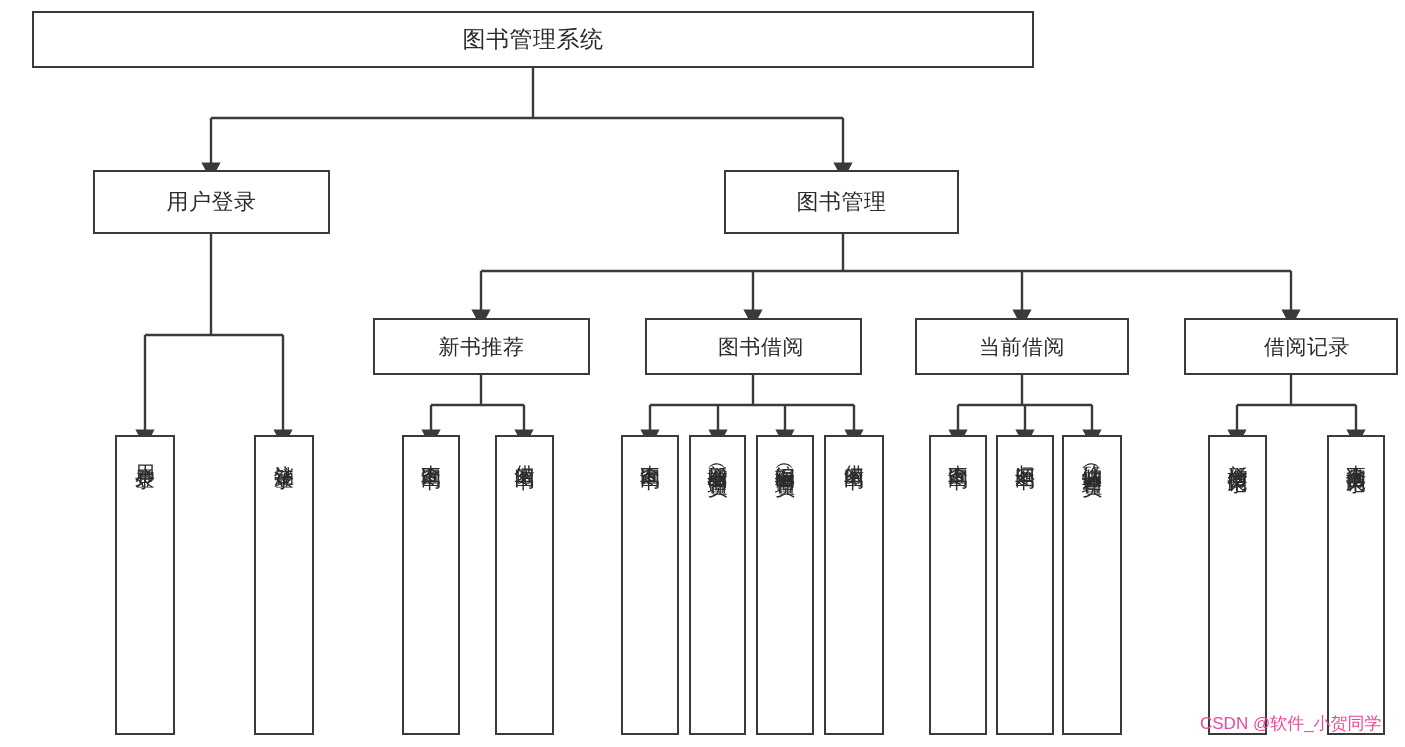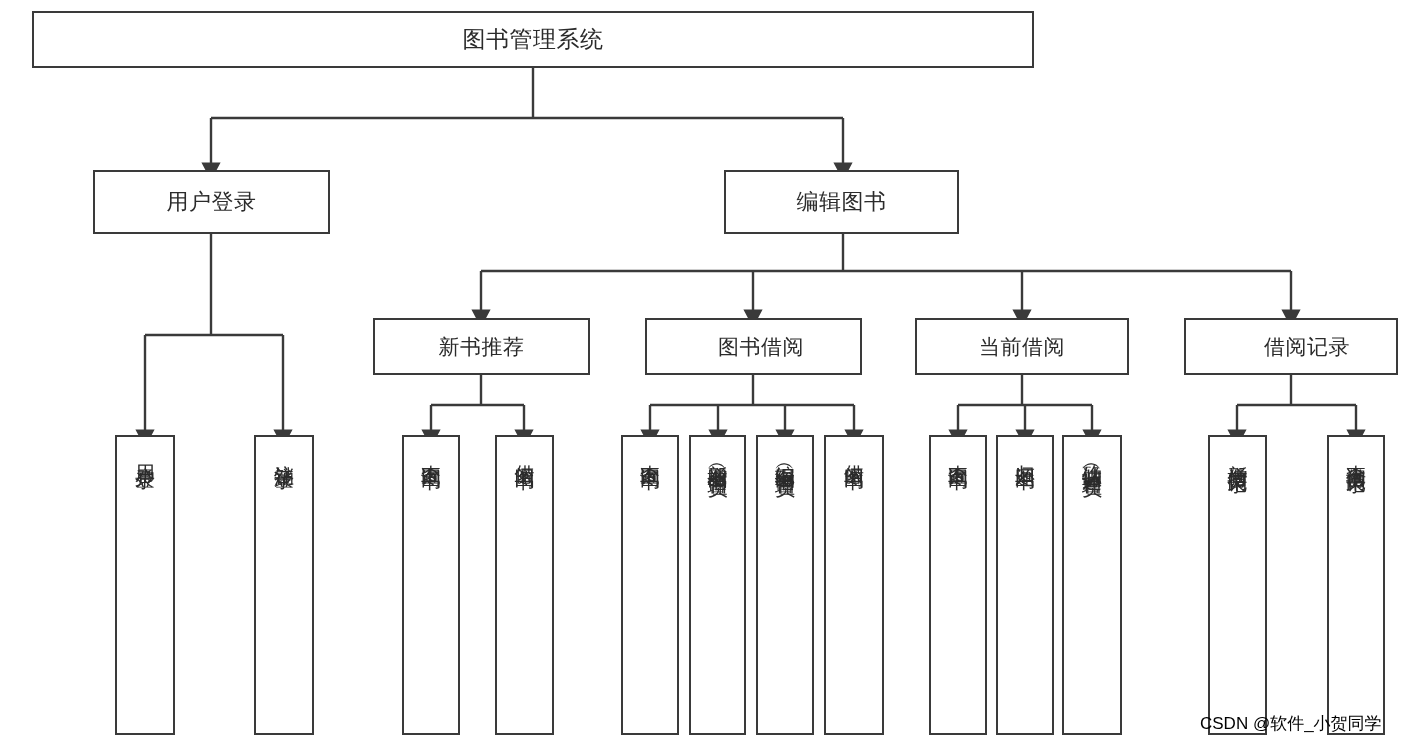--- a/index.html
+++ b/index.html
@@ -62,21 +62,21 @@
     text-orientation: upright;
     line-height: 1.05;
     letter-spacing: 2px;
     max-height: 100%;
   }
   #watermark {
     position: absolute;
     left: 1188px;
     top: 712px;
     font-size: 17px;
-    color: #000000;
+    color: #ec4899;
     white-space: nowrap;
     user-select: none;
   }
 </style>
 </head>
 <body>
 
 <div id="diagram-root">
 
   <svg id="edge-layer" viewBox="0 0 1405 747" width="1405" height="747" xmlns="http://www.w3.org/2000/svg">
@@ -130,21 +130,21 @@
   </svg>
 
   <div class="node level0" style="left:20px; top:11px; width:1002px; height:57px;">
     <span class="label">图书管理系统</span>
   </div>
 
   <div class="node level1" style="left:81px; top:170px; width:237px; height:64px;">
     <span class="label">用户登录</span>
   </div>
   <div class="node level1" style="left:712px; top:170px; width:235px; height:64px;">
-    <span class="label">编辑图书</span>
+    <span class="label">图书管理</span>
   </div>
 
   <div class="node level2" style="left:361px; top:318px; width:217px; height:57px;">
     <span class="label">新书推荐</span>
   </div>
   <div class="node level2" style="left:633px; top:318px; width:217px; height:57px;padding-left:15px;">
     <span class="label">图书借阅</span>
   </div>
   <div class="node level2" style="left:903px; top:318px; width:214px; height:57px;">
     <span class="label">当前借阅</span>

